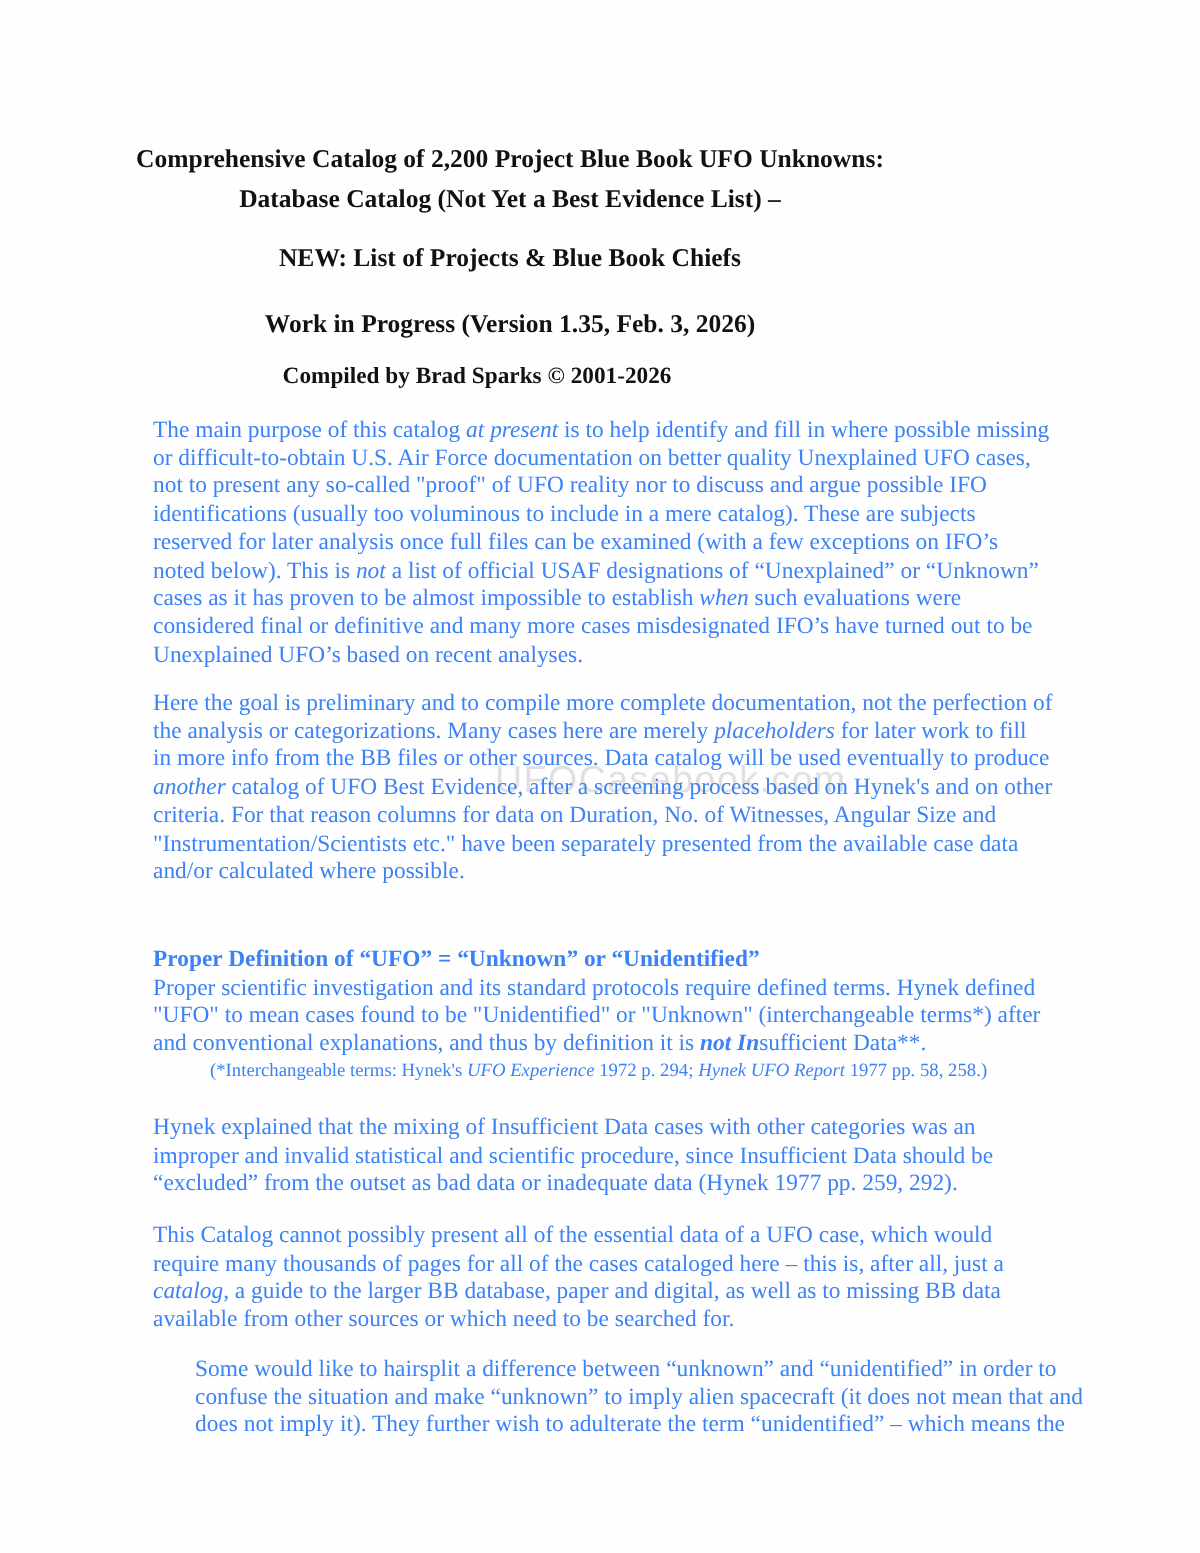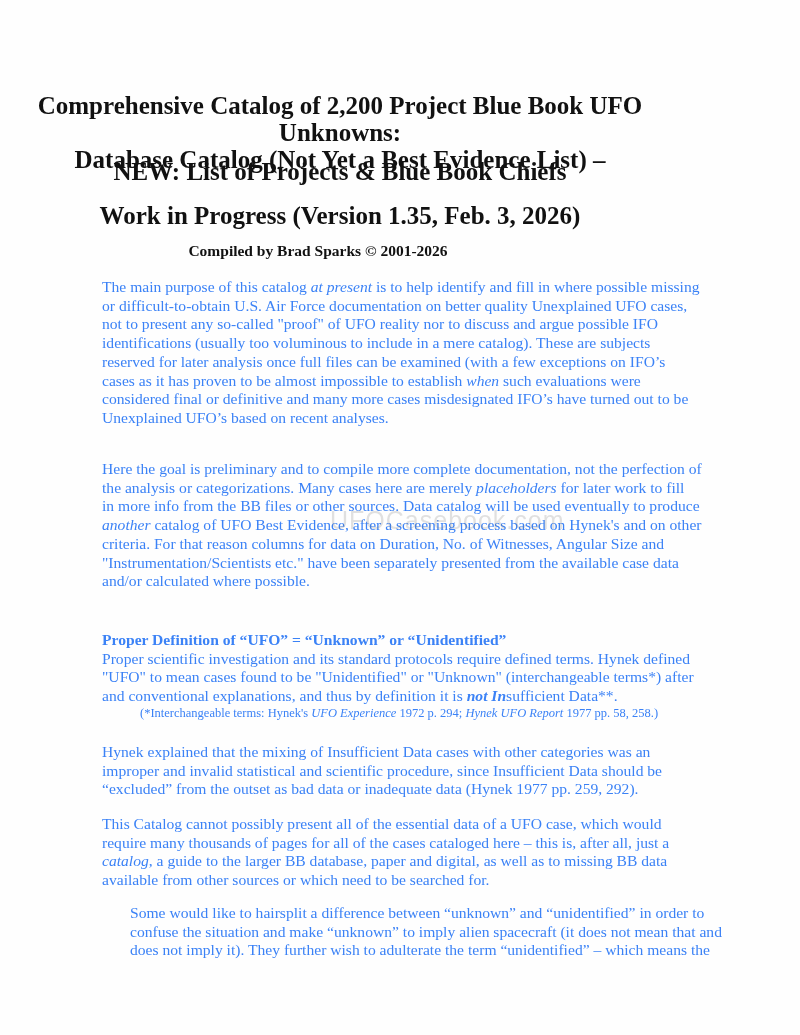--- a/index.html
+++ b/index.html
@@ -4,21 +4,21 @@
 <style>
   html, body { margin: 0; padding: 0; background: #ffffff; }
   body { width: 800px; height: 1035px; position: relative; overflow: hidden; }
   .page {
     position: absolute; left: 0; top: 0; width: 800px; height: 1035px;
     background: #fefefe; color: #111;
     font-family: "Liberation Serif", "DejaVu Serif", serif;
   }
   .title {
     position: absolute; left: 0; width: 680px; text-align: center;
-    font-weight: bold; font-size: 25px; line-height: 27px; color: #111;
+    font-weight: bold; font-size: 17px; line-height: 27px; color: #111;
   }
   .t1 { top: 92px; }
   .t2 { top: 158px; }
   .t3 { top: 202px; }
   .byline { position: absolute; left: 0; width: 636px; top: 242px; text-align: center; font-weight: bold; font-size: 15.5px; }
   .body {
     position: absolute; left: 102px; width: 610px;
     font-size: 15.6px; line-height: 18.7px; color: #3b82f6;
   }
   .body p { margin: 0; white-space: nowrap; }
@@ -46,20 +46,21 @@
   <div class="title t2">NEW:  List of Projects &amp; Blue Book Chiefs</div>
   <div class="title t3">Work in Progress (Version 1.35, Feb. 3, 2026)</div>
   <div class="byline">Compiled by Brad Sparks © 2001-2026</div>
 
   <div class="body p1">
       <p>The main purpose of this catalog <span style="font-style: italic;">at present</span> is to help identify and fill in where possible missing</p>
       <p>or difficult-to-obtain U.S. Air Force documentation on better quality Unexplained UFO cases,</p>
       <p>not to present any so-called "proof" of UFO reality nor to discuss and argue possible IFO</p>
       <p>identifications (usually too voluminous to include in a mere catalog).  These are subjects</p>
       <p>reserved for later analysis once full files can be examined (with a few exceptions on IFO’s</p>
+      <p>noted below).  This is <span style="font-style: italic;">not</span> a list of official USAF designations of “Unexplained” or “Unknown”</p>
       <p>cases as it has proven to be almost impossible to establish <span style="font-style: italic;">when</span> such evaluations were</p>
       <p>considered final or definitive and many more cases misdesignated IFO’s have turned out to be</p>
       <p>Unexplained UFO’s based on recent analyses.</p>
     </div>
   <div class="body p2">
       <p>Here the goal is preliminary and to compile more complete documentation, not the perfection of</p>
       <p>the analysis or categorizations.  Many cases here are merely <span style="font-style: italic;">placeholders</span> for later work to fill</p>
       <p>in more info from the BB files or other sources.  Data catalog will be used eventually to produce</p>
       <p><span style="font-style: italic;">another</span> catalog of UFO Best Evidence, after a screening process based on Hynek's and on other</p>
       <p>criteria.  For that reason columns for data on Duration, No. of Witnesses, Angular Size and</p>

